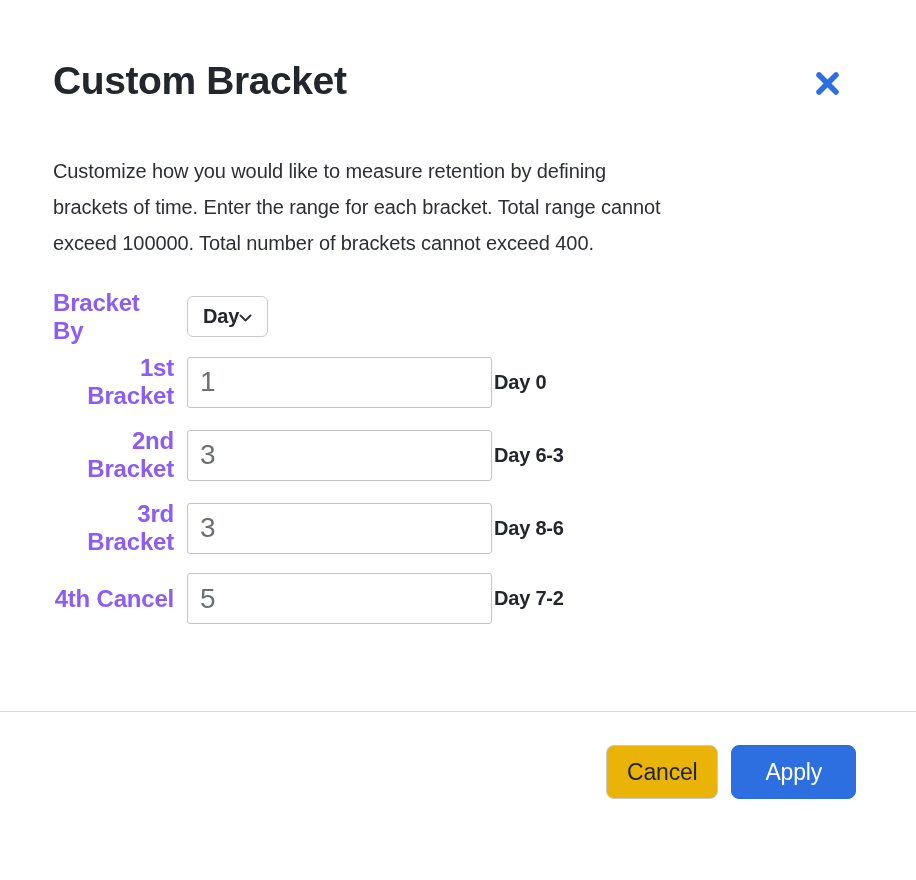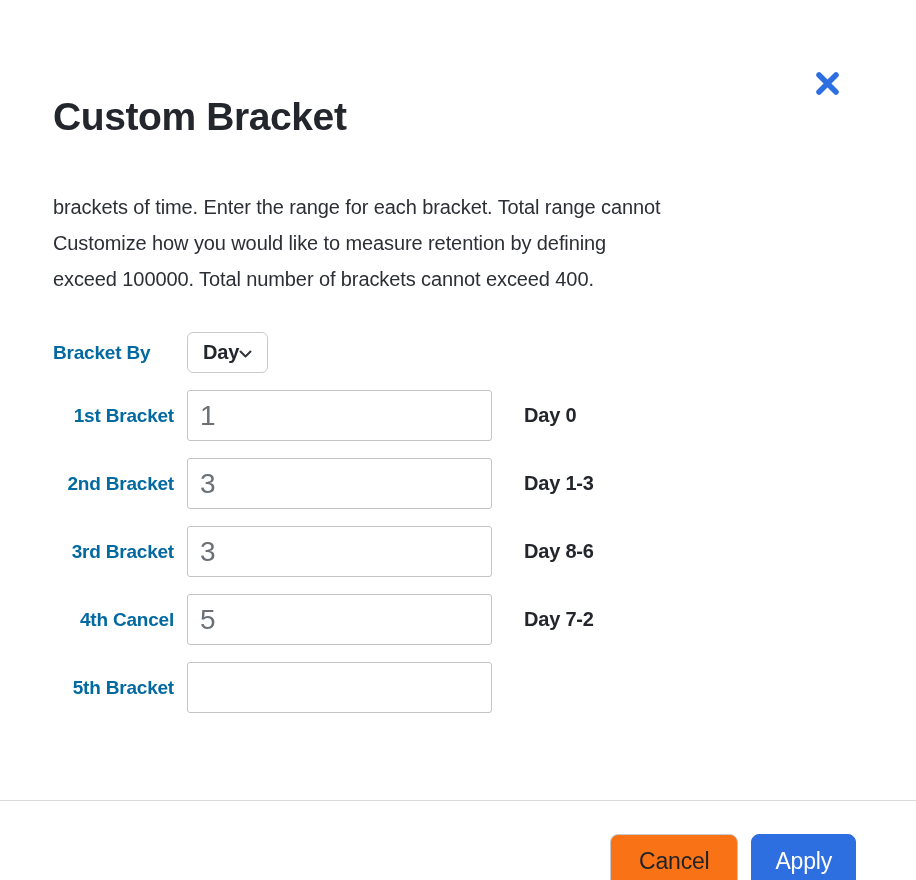--- a/index.html
+++ b/index.html
@@ -9,21 +9,21 @@
     font-family: "Liberation Sans", "DejaVu Sans", sans-serif;
     overflow: hidden;
   }
   .modal { position: relative; width: 916px; height: 880px; background: #fff; }
   .content { padding: 0 56px 0 53px; }
 
   
   .header { position: relative; padding-top: 59px; }
   .title {
     font-size: 39px; font-weight: 700; color: #23262c;
-    letter-spacing: -0.4px; line-height: 44px; margin-top: 36px;
+    letter-spacing: -0.4px; line-height: 44px;
   }
   .close-btn {
     position: absolute; top: 66px; right: 16px;
     width: 34px; height: 34px;
     background: transparent; border: none; cursor: pointer;
     display: flex; align-items: center; justify-content: center;
   }
 
   
   .description {
@@ -31,21 +31,21 @@
     font-size: 20px; line-height: 36px; color: #2c2f35;
     letter-spacing: -0.1px;
   }
 
   
   .row { display: flex; align-items: center; margin-top: 17px; }
   .bracket-by-row { margin-top: 35px; height: 41px; }
   .label-col {
     width: 134px; flex: 0 0 134px;
     padding-right: 13px;
-    font-size: 19px; font-weight: 700; color: #0369a1;
+    font-size: 24px; font-weight: 700; color: #8b5cf6;
     text-align: right; letter-spacing: -0.2px;
   }
   .label-col.left-align { text-align: left; }
 
   .dropdown {
     height: 41px; background: #fff;
     border: 1px solid #c9cacd; border-radius: 6px;
     display: inline-flex; align-items: center; 
     padding: 0 15px; cursor: pointer;
     font-family: inherit; font-size: 20px; font-weight: 700; color: #23262c;
@@ -53,43 +53,43 @@
   }
 
   .bracket-input {
     width: 305px; height: 51px;
     border: 1px solid #c3c4c7; border-radius: 3px;
     padding: 0 12px;
     font-family: inherit; font-size: 28px; color: #6b6f76;
     background: #fff; outline: none;
   }
   .hint {
-    margin-left: 32px;
+    margin-left: 2px;
     font-size: 20px; font-weight: 700; color: #23262c;
     letter-spacing: -0.2px;
   }
 
   
   .divider { margin-top: 87px; height: 1px; width: 916px; background: #d9d9da; }
   .footer {
     display: flex; justify-content: flex-end; align-items: center;
     gap: 13px; padding: 33px 60px 0 0;
   }
   .btn {
     height: 54px; border-radius: 8px; cursor: pointer;
     font-family: inherit; font-size: 23px; letter-spacing: -0.2px;
     display: inline-flex; align-items: center; justify-content: center;
   }
   .btn-cancel {
-    background: #f97316; border: 1px solid #c9cacd; color: #1f2227;
-    padding: 0 28px;
+    background: #eab308; border: 1px solid #c9cacd; color: #1f2227;
+    padding: 0 20px;
   }
   .btn-apply {
     background: #2d6ee0; border: 1px solid #2d6ee0; color: #ffffff;
-    padding: 0 23px;
+    padding: 0 33px;
   }
 </style>
 </head>
 <body>
 
 <div class="modal">
   <div class="content">
 
     <div class="header">
       <h1 class="title">Custom Bracket</h1>
@@ -97,22 +97,22 @@
         <span style="display:inline-flex;">
           <svg width="25" height="25" viewBox="0 0 25 25">
             <line x1="4" y1="4" x2="21" y2="21" stroke="#2d6ee0" stroke-width="5.5" stroke-linecap="round"></line>
             <line x1="21" y1="4" x2="4" y2="21" stroke="#2d6ee0" stroke-width="5.5" stroke-linecap="round"></line>
           </svg>
         </span>
       </button>
     </div>
 
     <div class="description">
+      <div>Customize how you would like to measure retention by defining</div>
       <div>brackets of time. Enter the range for each bracket. Total range cannot</div>
-      <div>Customize how you would like to measure retention by defining</div>
       <div>exceed 100000. Total number of brackets cannot exceed 400.</div>
     </div>
 
     <div class="row bracket-by-row">
       <div class="label-col left-align">Bracket By</div>
       <button class="dropdown">
         <span>Day</span>
         <span style="display:inline-flex; padding-top:3px;">
           <svg width="13" height="8" viewBox="0 0 13 8">
             <path d="M1.5 1.5 L6.5 6.5 L11.5 1.5" fill="none" stroke="#33363c" stroke-width="2" stroke-linecap="round" stroke-linejoin="round"></path>
@@ -123,40 +123,35 @@
 
     <div class="row">
       <div class="label-col">1st Bracket</div>
       <input class="bracket-input" type="text" value="1" style="">
       <div class="hint">Day 0</div>
     </div>
 
     <div class="row">
       <div class="label-col">2nd Bracket</div>
       <input class="bracket-input" type="text" value="3" style="">
-      <div class="hint">Day 1-3</div>
+      <div class="hint">Day 6-3</div>
     </div>
 
     <div class="row">
       <div class="label-col">3rd Bracket</div>
       <input class="bracket-input" type="text" value="3" style="">
       <div class="hint">Day 8-6</div>
     </div>
 
     <div class="row">
       <div class="label-col">4th Cancel</div>
       <input class="bracket-input" type="text" value="5" style="">
       <div class="hint">Day 7-2</div>
     </div>
 
-    <div class="row">
-      <div class="label-col">5th Bracket</div>
-      <input class="bracket-input" type="text" value="" style="">
-      <div class="hint"></div>
-    </div>
 
   </div>
 
   <div class="divider"></div>
 
   <div class="footer">
     <button class="btn btn-cancel">Cancel</button>
     <button class="btn btn-apply">Apply</button>
   </div>
 </div>

